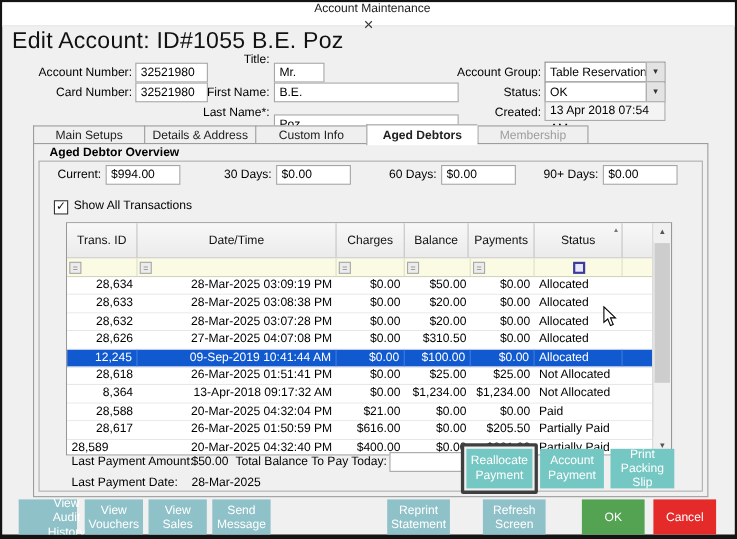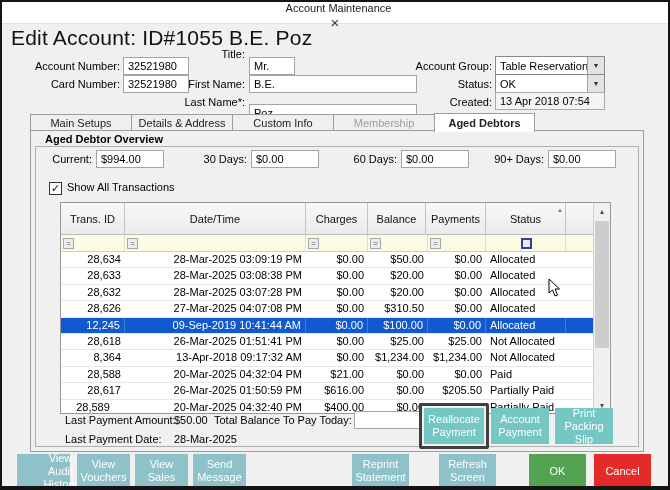--- a/index.html
+++ b/index.html
@@ -117,22 +117,22 @@
     <span class="dval">OK</span>
     <span class="darr">▼</span>
   </div>
   <div class="lbl" style="left:382px;top:91px;width:108px;">Created:</div>
   <div class="rofield" style="left:493px;top:90px;width:110px;">13 Apr 2018 07:54 AM</div>
 
   <div class="tabstrip" id="tabstrip">
       <div class="tab">Main Setups</div>
       <div class="tab">Details &amp; Address</div>
       <div class="tab">Custom Info</div>
+      <div class="tab active">Aged Debtors</div>
       <div class="tab disabled">Membership</div>
-      <div class="tab active">Aged Debtors</div>
     </div>
   <div class="tabpage"></div>
 
   <div class="grouptitle">Aged Debtor Overview</div>
   <div class="groupbox"></div>
 
   <div class="lbl" style="left:38px;top:148px;width:52px;">Current:</div>
   <input class="inp" style="left: 94px; top: 148px; width: 68px;" value="$994.00">
   <div class="lbl" style="left:193px;top:148px;width:52px;">30 Days:</div>
   <input class="inp" style="left: 249px; top: 148px; width: 68px;" value="$0.00">
@@ -241,21 +241,21 @@
           </div>
           <div class="grow">
             <div class="gc" style="width: 64px; text-align: right;">28,617</div>
             <div class="gc" style="width: 181px; text-align: right;">26-Mar-2025 01:50:59 PM</div>
             <div class="gc" style="width: 62px; text-align: right;">$616.00</div>
             <div class="gc" style="width: 60px; text-align: right;">$0.00</div>
             <div class="gc" style="width: 58px; text-align: right;">$205.50</div>
             <div class="gc" style="width: 80px; text-align: left;">Partially Paid</div>
           </div>
           <div class="grow">
-            <div class="gc" style="width: 64px; text-align: center;">28,589</div>
+            <div class="gc" style="width: 64px; text-align: left;">28,589</div>
             <div class="gc" style="width: 181px; text-align: right;">20-Mar-2025 04:32:40 PM</div>
             <div class="gc" style="width: 62px; text-align: right;">$400.00</div>
             <div class="gc" style="width: 60px; text-align: right;">$0.00</div>
             <div class="gc" style="width: 58px; text-align: right;">$331.00</div>
             <div class="gc" style="width: 80px; text-align: left;">Partially Paid</div>
           </div>
         </div>
     </div>
     <div class="vscroll">
       <div class="sbtn">▲</div>

